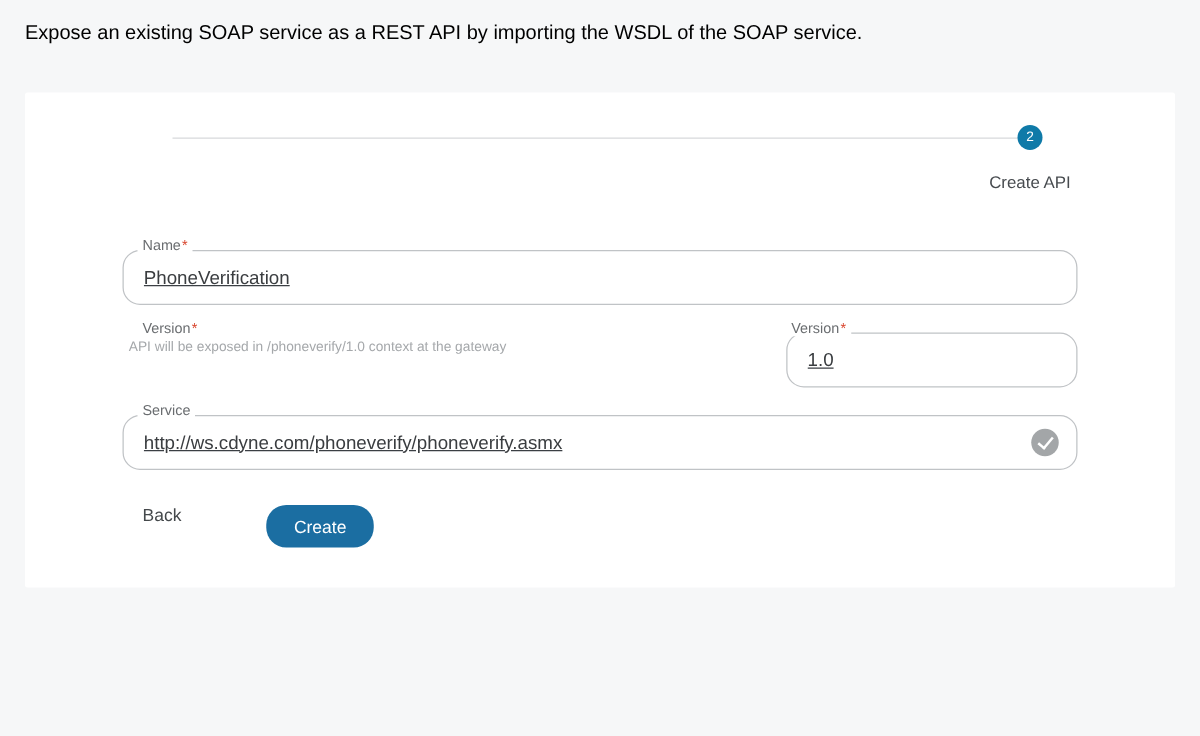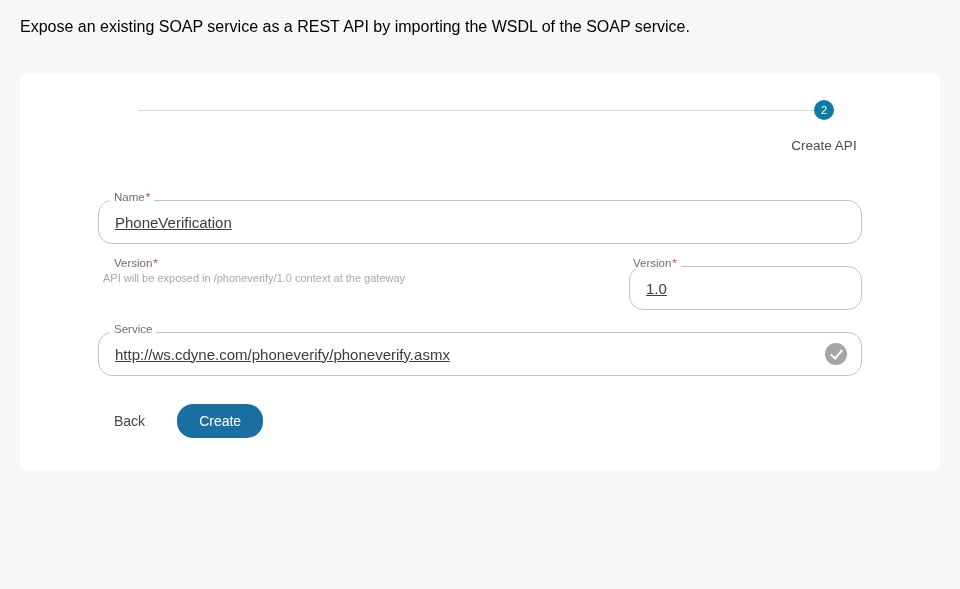--- a/index.html
+++ b/index.html
@@ -152,22 +152,21 @@
     text-align:right;
     font-size:12px;
     color:#6a6d70;
     margin-top:16px;
   }
   .mandatory .req{font-size:13px;margin-right:4px;}
   .actions{
     margin-top:28px;
     padding-left:16px;
     display:flex;
-    gap:32px;
-    align-items:center;
+    gap:68px;
   }
   .btn-text{
     color:#44484b;
     font-size:14px;
     cursor:pointer;
   }
   .btn-primary{
     background:var(--primary-btn);
     color:#fff;
     border:0;

